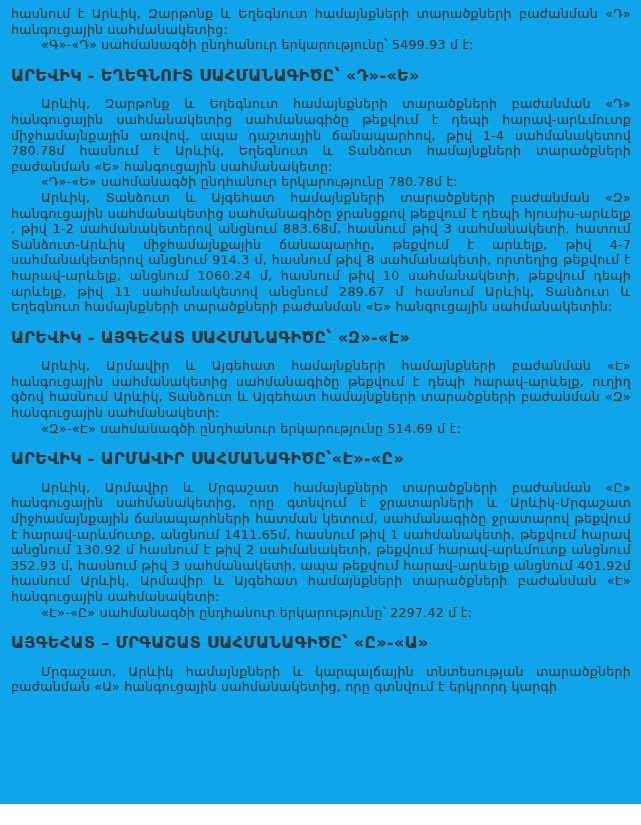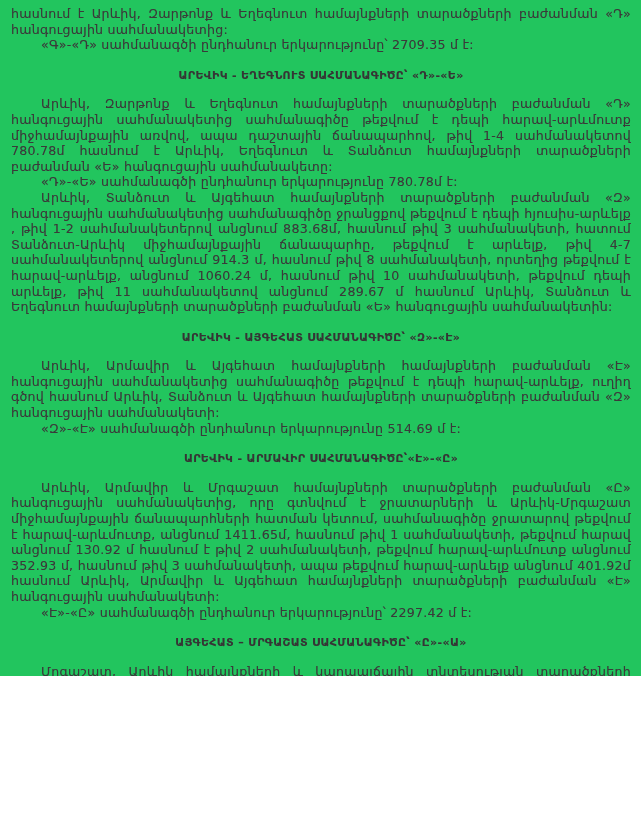--- a/index.html
+++ b/index.html
@@ -2,57 +2,57 @@
 <html lang="hy"><head>
 <meta charset="utf-8">
 <style>
   html, body {
     margin: 0;
     padding: 0;
     background: #ffffff;
   }
   .page {
     width: 641px;
-    height: 676px;
+    height: 804px;
     box-sizing: border-box;
     padding: 6px 10px 0 11px;
-    background: #22c55e;
+    background: #0ea5e9;
     color: #3a3a3a;
     font-family: "DejaVu Sans", "Liberation Sans", sans-serif;
     font-size: 12.6px;
     line-height: 15.6px;
     letter-spacing: 0.25px;
     text-align: justify;
     overflow: hidden;
     text-shadow: 0 0 0.5px rgba(70,70,70,0.45);
   }
   .page p {
     margin: 0;
     text-indent: 30px;
   }
   .page p.cont {
     text-indent: 0;
   }
   .page h2 {
-    font-size: 11px;
+    font-size: 16px;
     font-weight: bold;
-    text-align: center;
+    text-align: left;
     text-indent: 0;
     margin: 15px 0 13px 0;
     letter-spacing: 0.35px;
     color: #353535;
   }
 </style>
 </head>
 <body>
 
 <div class="page">
 
   <p class="cont">հասնում է Արևիկ, Զարթոնք և Եղեգնուտ համայնքների տարածքների բաժանման «Դ» հանգուցային սահմանակետից:</p>
-  <p>«Գ»-«Դ» սահմանագծի ընդհանուր երկարությունը՝ 2709.35 մ է:</p>
+  <p>«Գ»-«Դ» սահմանագծի ընդհանուր երկարությունը՝ 5499.93 մ է:</p>
 
   <h2>ԱՐԵՎԻԿ - ԵՂԵԳՆՈՒՏ ՍԱՀՄԱՆԱԳԻԾԸ՝ «Դ»-«Ե»</h2>
   <p>Արևիկ, Զարթոնք և Եղեգնուտ համայնքների տարածքների բաժանման «Դ» հանգուցային սահմանակետից սահմանագիծը թեքվում է դեպի հարավ-արևմուտք միջհամայնքային առվով, ապա դաշտային ճանապարհով, թիվ 1-4 սահմանակետով 780.78մ հասնում է Արևիկ, Եղեգնուտ և Տանձուտ համայնքների տարածքների բաժանման «Ե» հանգուցային սահմանակետը:</p>
   <p>«Դ»-«Ե» սահմանագծի ընդհանուր երկարությունը 780.78մ է:</p>
 
   <p>Արևիկ, Տանձուտ և Այգեհատ համայնքների տարածքների բաժանման «Զ» հանգուցային սահմանակետից սահմանագիծը ջրանցքով թեքվում է դեպի հյուսիս-արևելք , թիվ 1-2 սահմանակետերով անցնում 883.68մ, հասնում թիվ 3 սահմանակետի, հատում Տանձուտ-Արևիկ միջհամայնքային ճանապարհը, թեքվում է արևելք, թիվ 4-7 սահմանակետերով անցնում 914.3 մ, հասնում թիվ 8 սահմանակետի, որտեղից թեքվում է հարավ-արևելք, անցնում 1060.24 մ, հասնում թիվ 10 սահմանակետի, թեքվում դեպի արևելք, թիվ 11 սահմանակետով անցնում 289.67 մ հասնում Արևիկ, Տանձուտ և Եղեգնուտ համայնքների տարածքների բաժանման «Ե» հանգուցային սահմանակետին:</p>
 
   <h2>ԱՐԵՎԻԿ - ԱՅԳԵՀԱՏ ՍԱՀՄԱՆԱԳԻԾԸ՝ «Զ»-«Է»</h2>
   <p>Արևիկ, Արմավիր և Այգեհատ համայնքների համայնքների բաժանման «Է» հանգուցային սահմանակետից սահմանագիծը թեքվում է դեպի հարավ-արևելք, ուղիղ գծով հասնում Արևիկ, Տանձուտ և Այգեհատ համայնքների տարածքների բաժանման «Զ» հանգուցային սահմանակետի:</p>
   <p>«Զ»-«Է» սահմանագծի ընդհանուր երկարությունը 514.69 մ է:</p>

